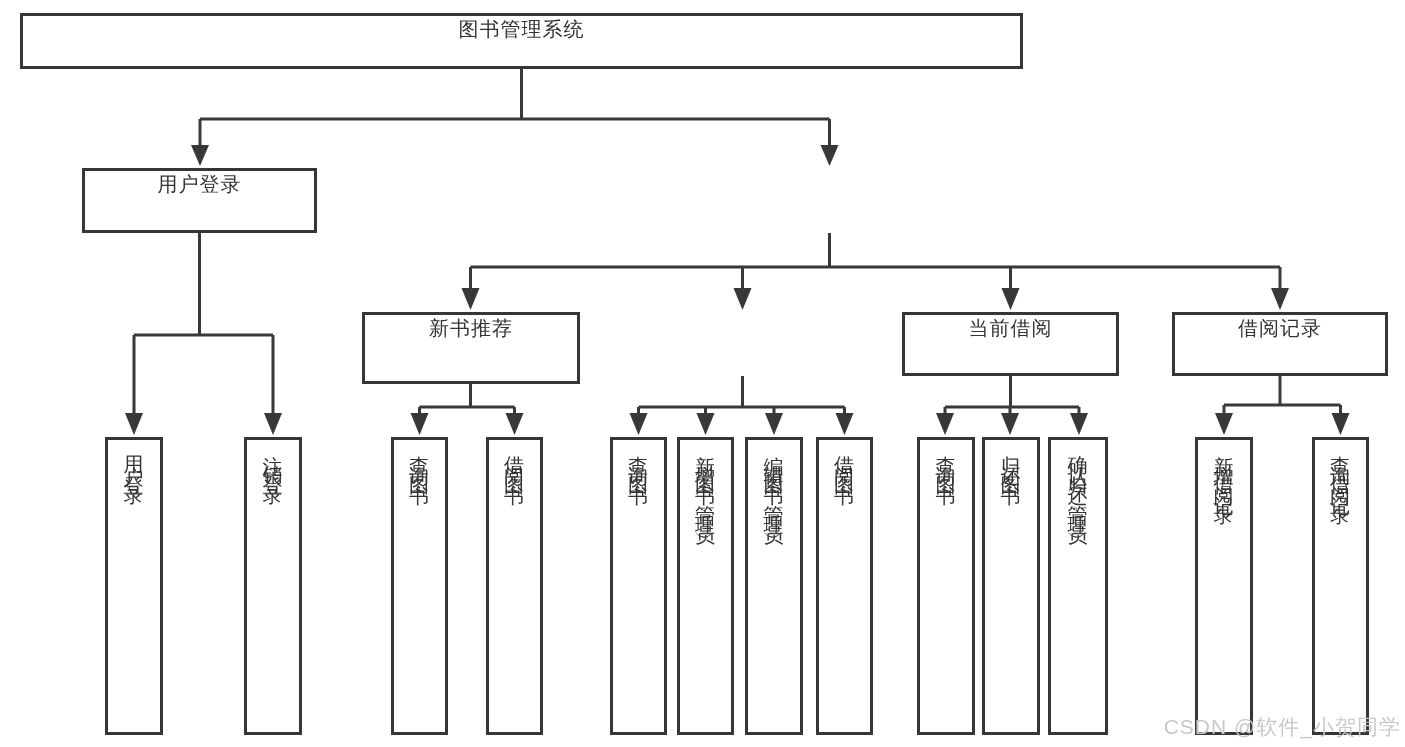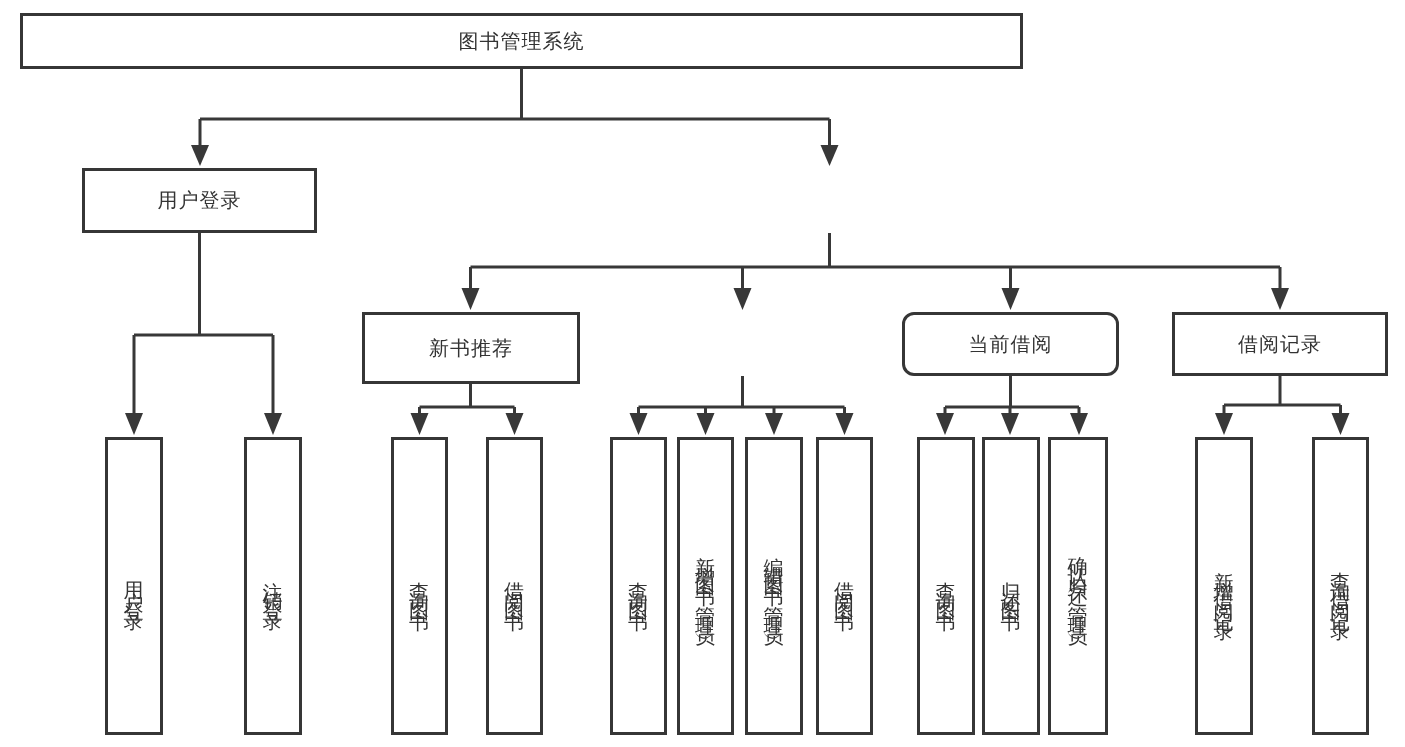--- a/index.html
+++ b/index.html
@@ -19,21 +19,21 @@
     overflow:hidden;
   }
   #edges{position:absolute;left:0;top:0;z-index:1;}
   #edges path{stroke:var(--line-color);stroke-width:3;fill:none;}
   #edges polygon{fill:var(--line-color);stroke:none;}
   .node{
     position:absolute;
     box-sizing:border-box;
     background:var(--box-bg);
     border:3px solid var(--box-border-color);
-    display:flex;align-items:center;justify-content:center;
+    display:flex;justify-content:center;
     color:var(--text-color);
     z-index:2;
   }
   .hbox{font-size:20px;letter-spacing:1px;white-space:nowrap;}
   .vbox span{
     writing-mode:vertical-rl;
     text-orientation:mixed;
     font-size:20px;
     letter-spacing:10px;
     line-height:1;
@@ -101,21 +101,21 @@
     <span>图书管理系统</span>
   </div>
 
   <div class="node hbox" style="left:82px;top:168px;width:235px;height:65px;">
     <span>用户登录</span>
   </div>
 
   <div class="node hbox" style="left:362px;top:312px;width:218px;height:72px;">
     <span>新书推荐</span>
   </div>
-  <div class="node hbox" style="left:902px;top:312px;width:217px;height:64px;border-radius:12px;">
+  <div class="node hbox" style="left:902px;top:312px;width:217px;height:64px;">
     <span>当前借阅</span>
   </div>
   <div class="node hbox" style="left:1172px;top:312px;width:216px;height:64px;">
     <span>借阅记录</span>
   </div>
 
   <div class="node vbox" style="left:105px;top:437px;width:58px;height:298px;">
     <span>用户登录</span>
   </div>
   <div class="node vbox" style="left:244px;top:437px;width:58px;height:298px;">
@@ -152,14 +152,15 @@
     <span>确认归还（管理员）</span>
   </div>
 
   <div class="node vbox" style="left:1195px;top:437px;width:58px;height:298px;">
     <span>新增借阅记录</span>
   </div>
   <div class="node vbox" style="left:1312px;top:437px;width:57px;height:298px;">
     <span>查询借阅记录</span>
   </div>
 
+  <div class="watermark">CSDN @软件_小贺同学</div>
 
 </div>
 
 </body></html>

